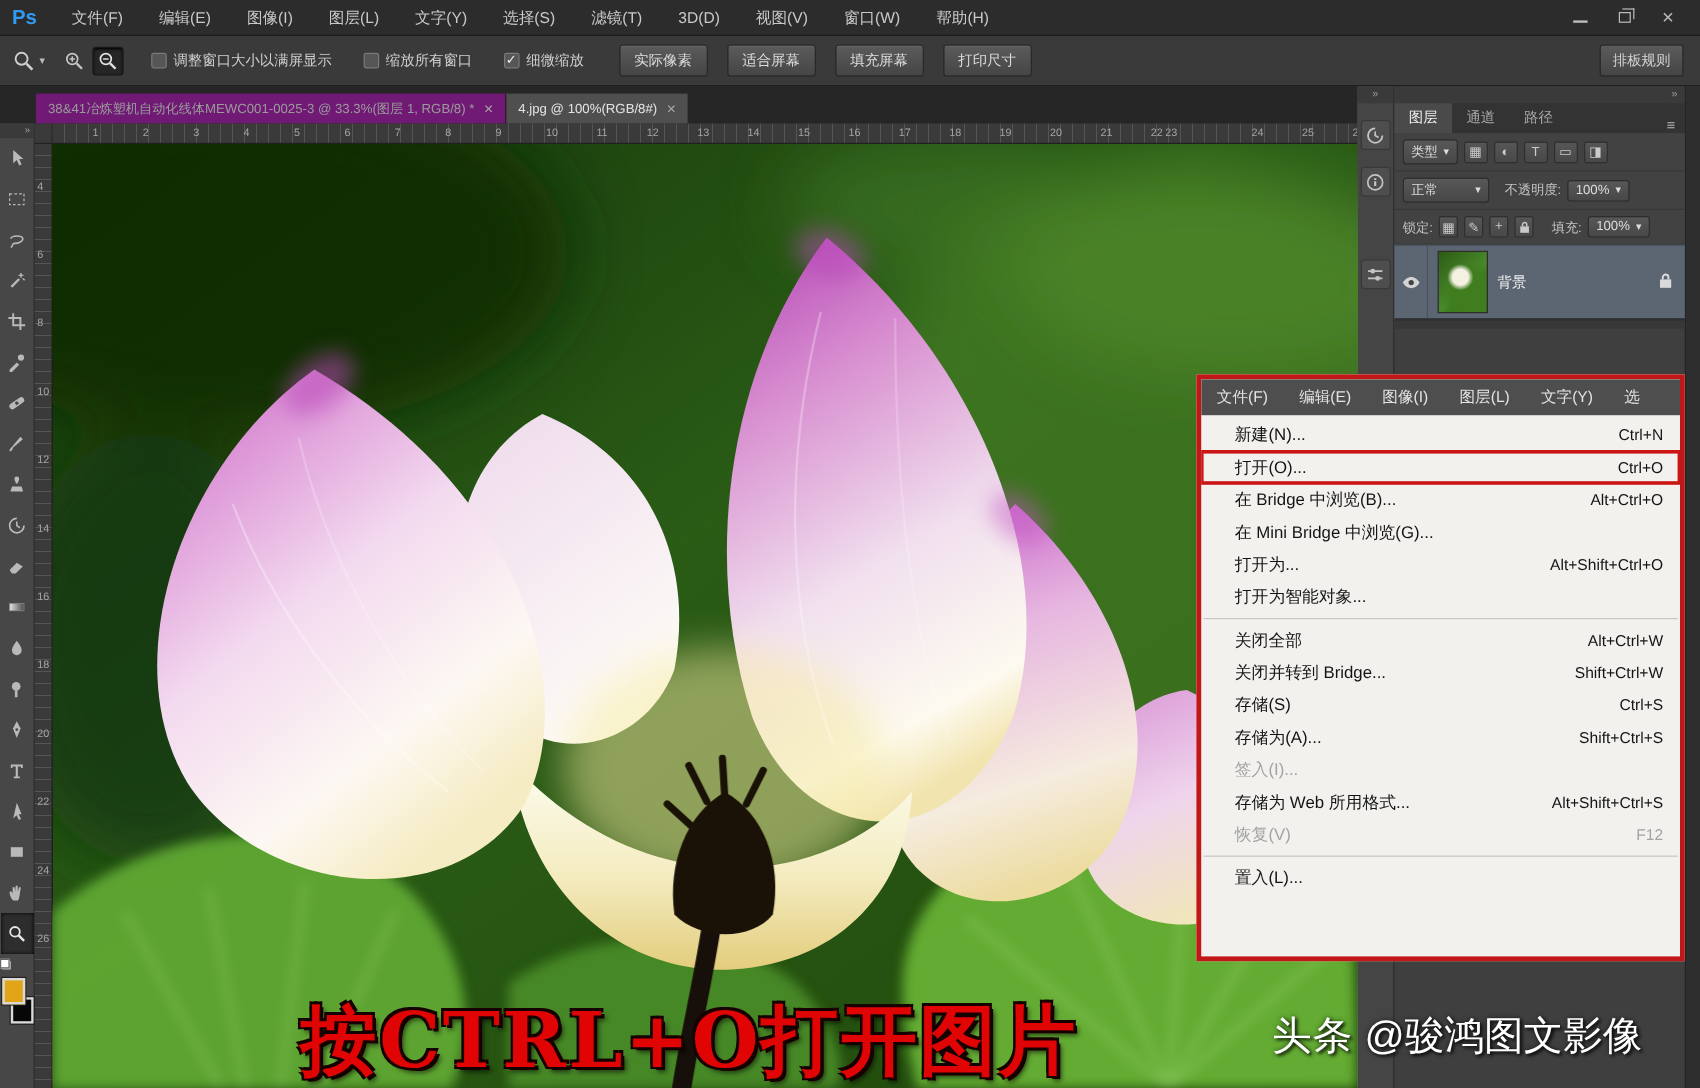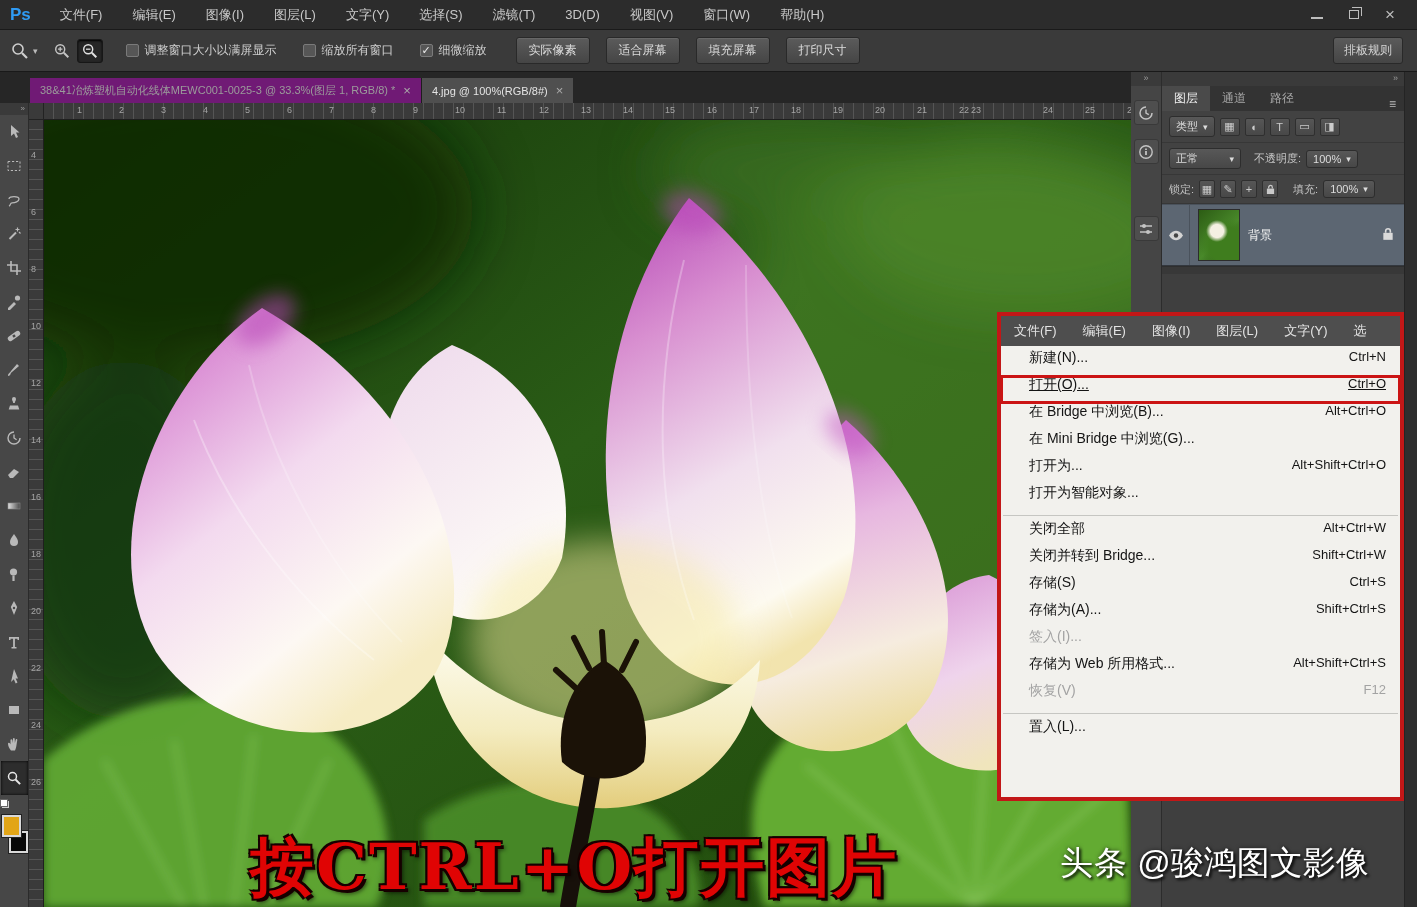--- a/index.html
+++ b/index.html
@@ -86,24 +86,24 @@
     linear-gradient(135deg,#2c5c14,#49892a 55%,#1e430d);}
   .layer-name{color:#f0f0f0;font-size:12px;text-align:center;}
   .layer-lock{margin-left:auto;margin-right:10px;}
   .layer-footer{height:8px;background:#383838;border-top:1px solid #2e2e2e;}
 
   
   .fm-overlay{left:997px;top:312px;width:407px;height:489px;border:4px solid #c21717;background:#f2f1ed;z-index:20;overflow:hidden;display:flex;flex-direction:column;}
   .fm-menubar{height:30px;background:#4e4e4e;display:flex;align-items:center;color:#e3e3e3;font-size:13px;flex:none;white-space:nowrap;overflow:hidden;}
   .fm-menubar span{padding:0 13px;}
   .fm-list{flex:1;padding-top:3px;}
-  .fm-row{height:27px;display:flex;align-items:flex-start;padding:0 14px 0 28px;color:#141414;font-size:14px;position:relative;}
+  .fm-row{height:27px;display:flex;align-items:center;padding:0 14px 0 28px;color:#141414;font-size:14px;position:relative;}
   .fm-row .fm-sc{margin-left:auto;font-size:13px;color:#141414;}
   .fm-row.disabled, .fm-row.disabled .fm-sc{color:#a3a3a3;}
-  .fm-row.red-box{outline:3px solid #cb1414;outline-offset:-2px;text-decoration:underline;}
+  .fm-row.red-box{outline:3px solid #cb1414;outline-offset:-2px;}
   .fm-sep{height:1px;background:#c6c6c2;margin:4px 2px;}
 
   
   .watermark{left:1060px;top:841px;z-index:31;color:#fff;font-size:33px;white-space:nowrap;
     text-shadow:2px 2px 3px rgba(0,0,0,.85),0 0 4px rgba(0,0,0,.6);}
   .wm-prefix{font-weight:400;letter-spacing:1px;}
   .wm-handle{font-weight:500;}
 </style>
 </head>
 <body>

